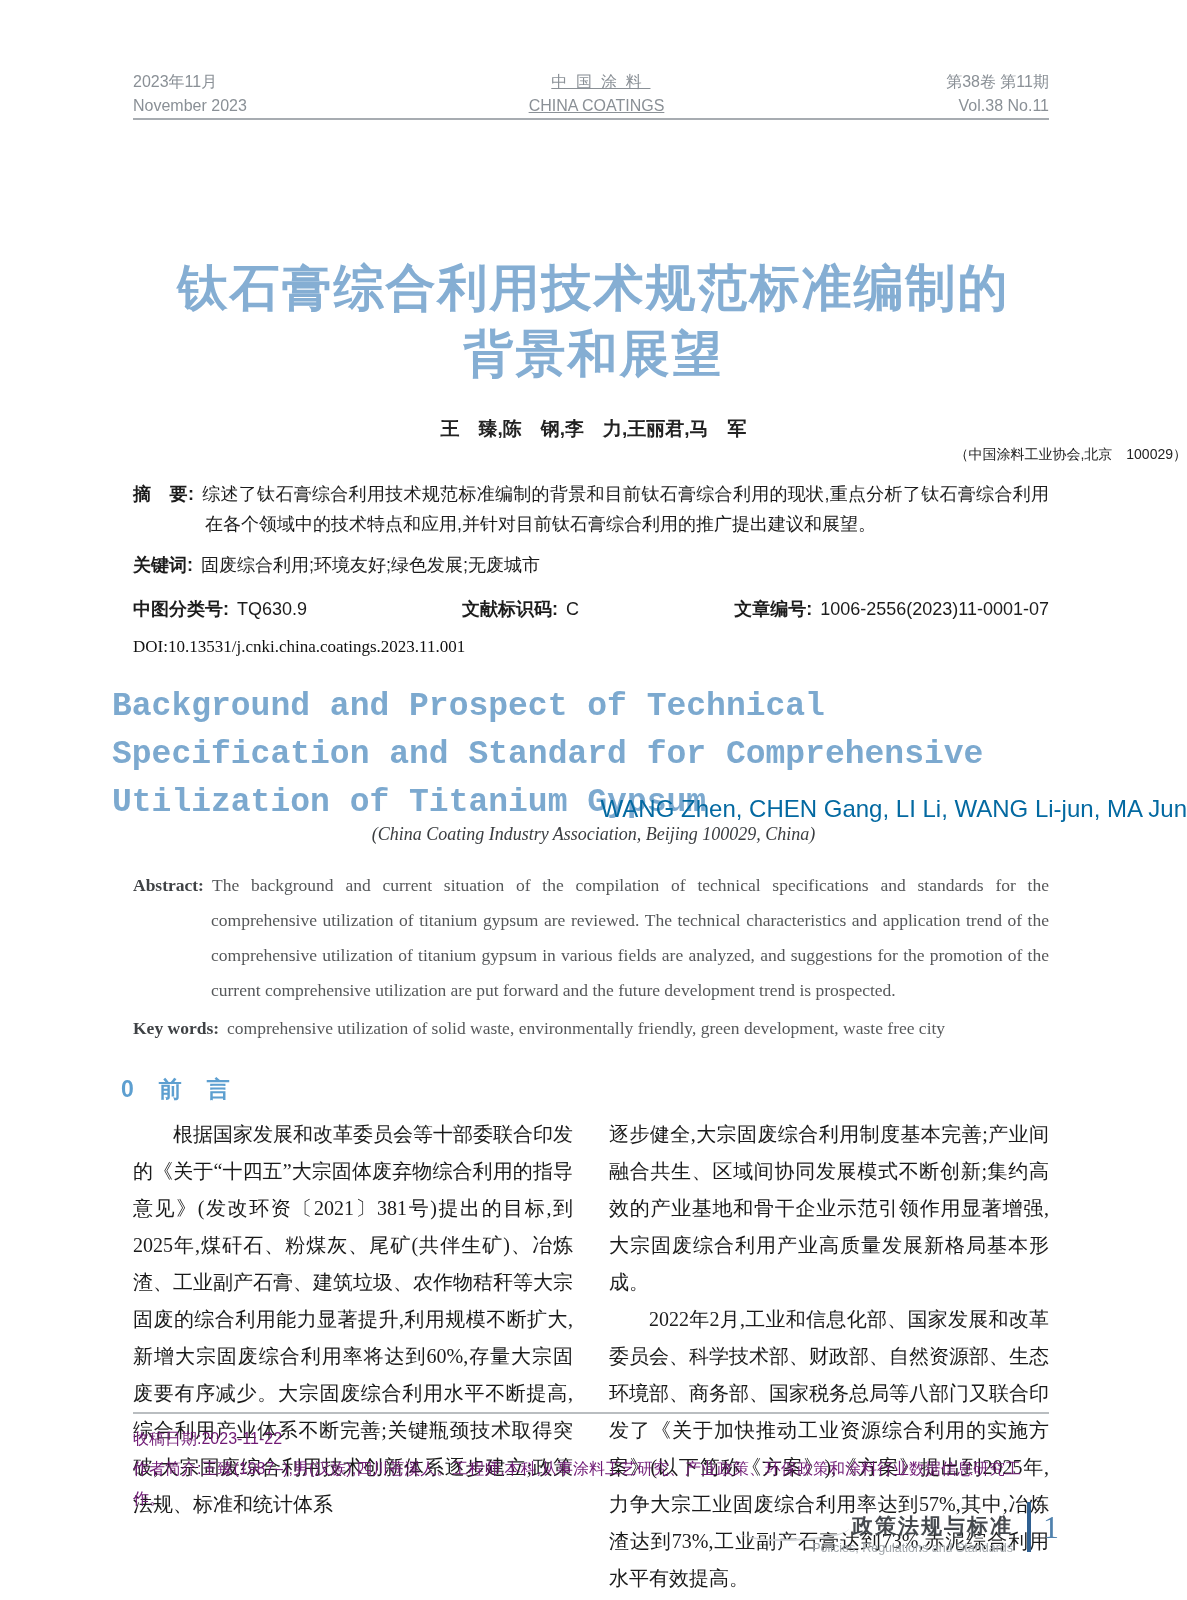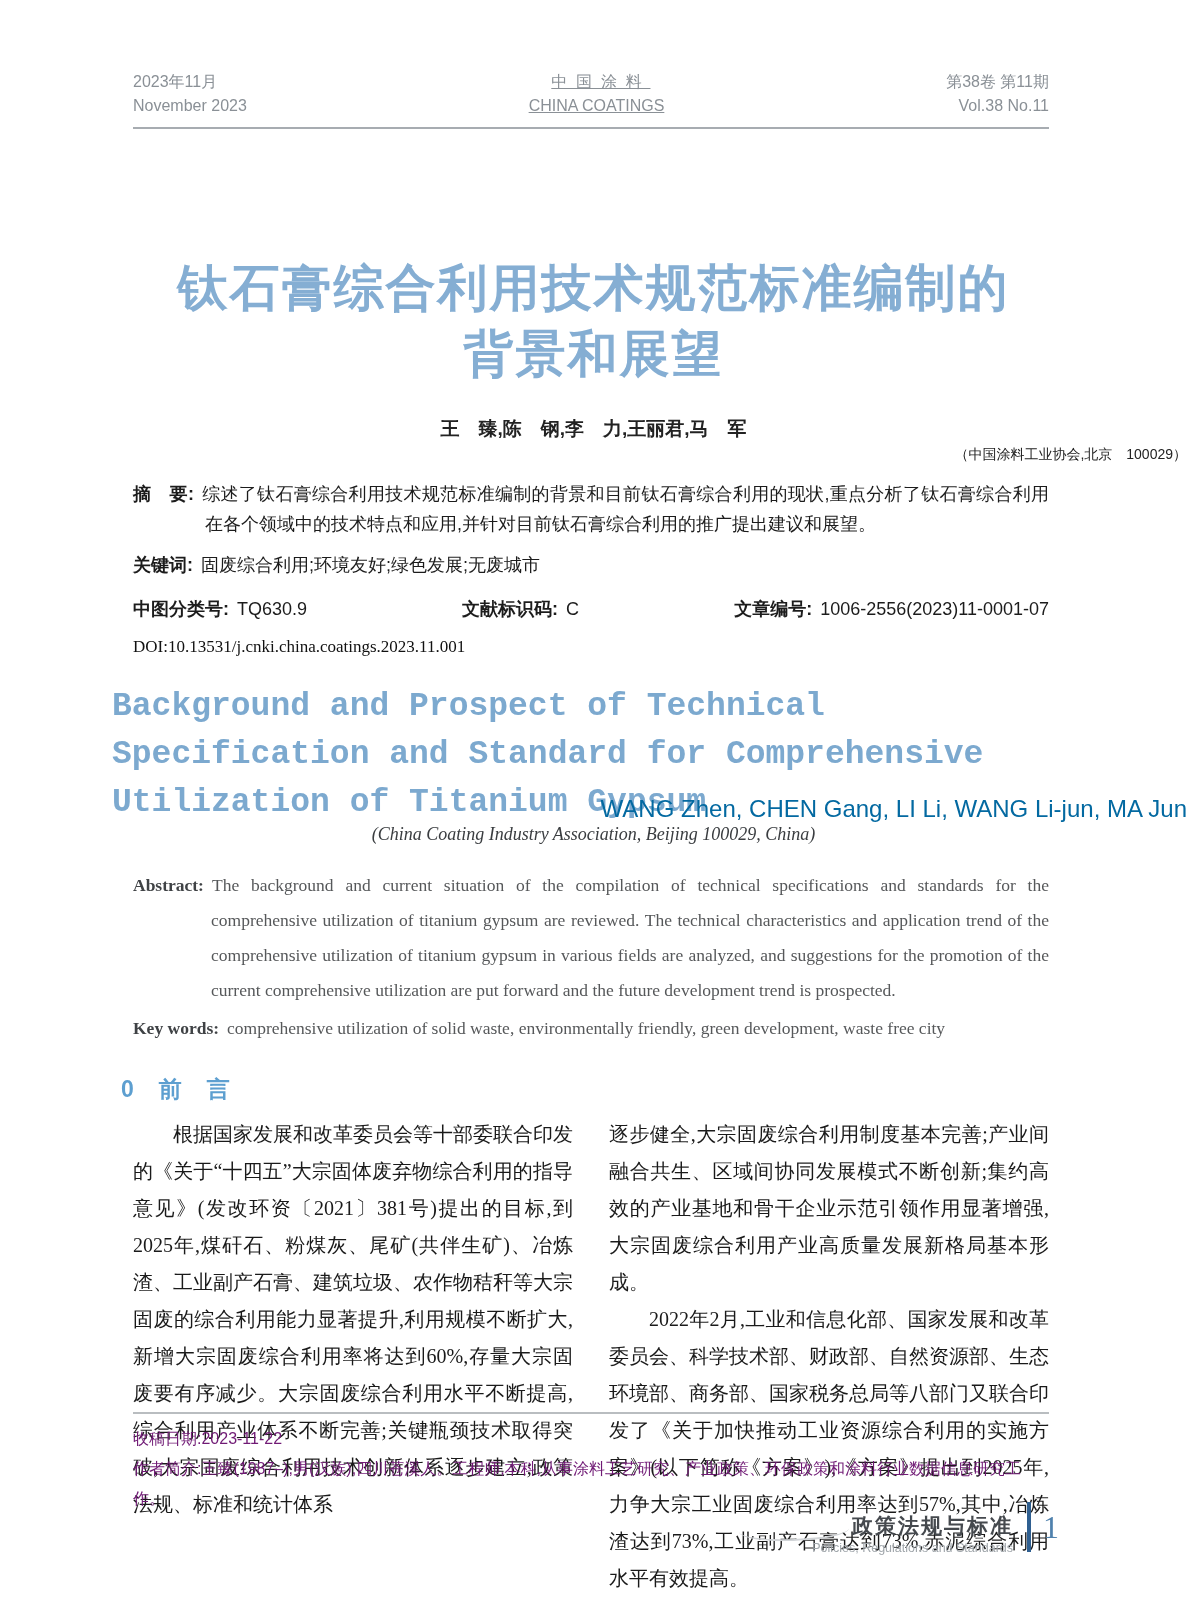--- a/index.html
+++ b/index.html
@@ -9,21 +9,21 @@
     margin:0 auto; overflow:hidden;
     font-family:"Liberation Serif", serif; color:#1c1c1c;
   }
 
   
   .jheader {
     position:absolute; top:70px; left:133px; width:916px;
     display:flex; justify-content:space-between; align-items:flex-end;
     color:#8a9096; font-family:"Liberation Sans", sans-serif;
     font-size:16px; line-height:1.5;
-    padding-bottom:9px; border-bottom:2px solid #a7acb1;
+    border-bottom:2px solid #a7acb1;
   }
   .jheader .col-l { text-align:left; }
   .jheader .col-c { text-align:center;text-decoration:underline; }
   .jheader .col-r { text-align:right; }
   .jname-cn { letter-spacing:0.55em; margin-right:-0.55em; }
 
   
   .title-cn {
     position:absolute; top:255px; left:0; width:100%;
     text-align:center; color:#85aed3;

